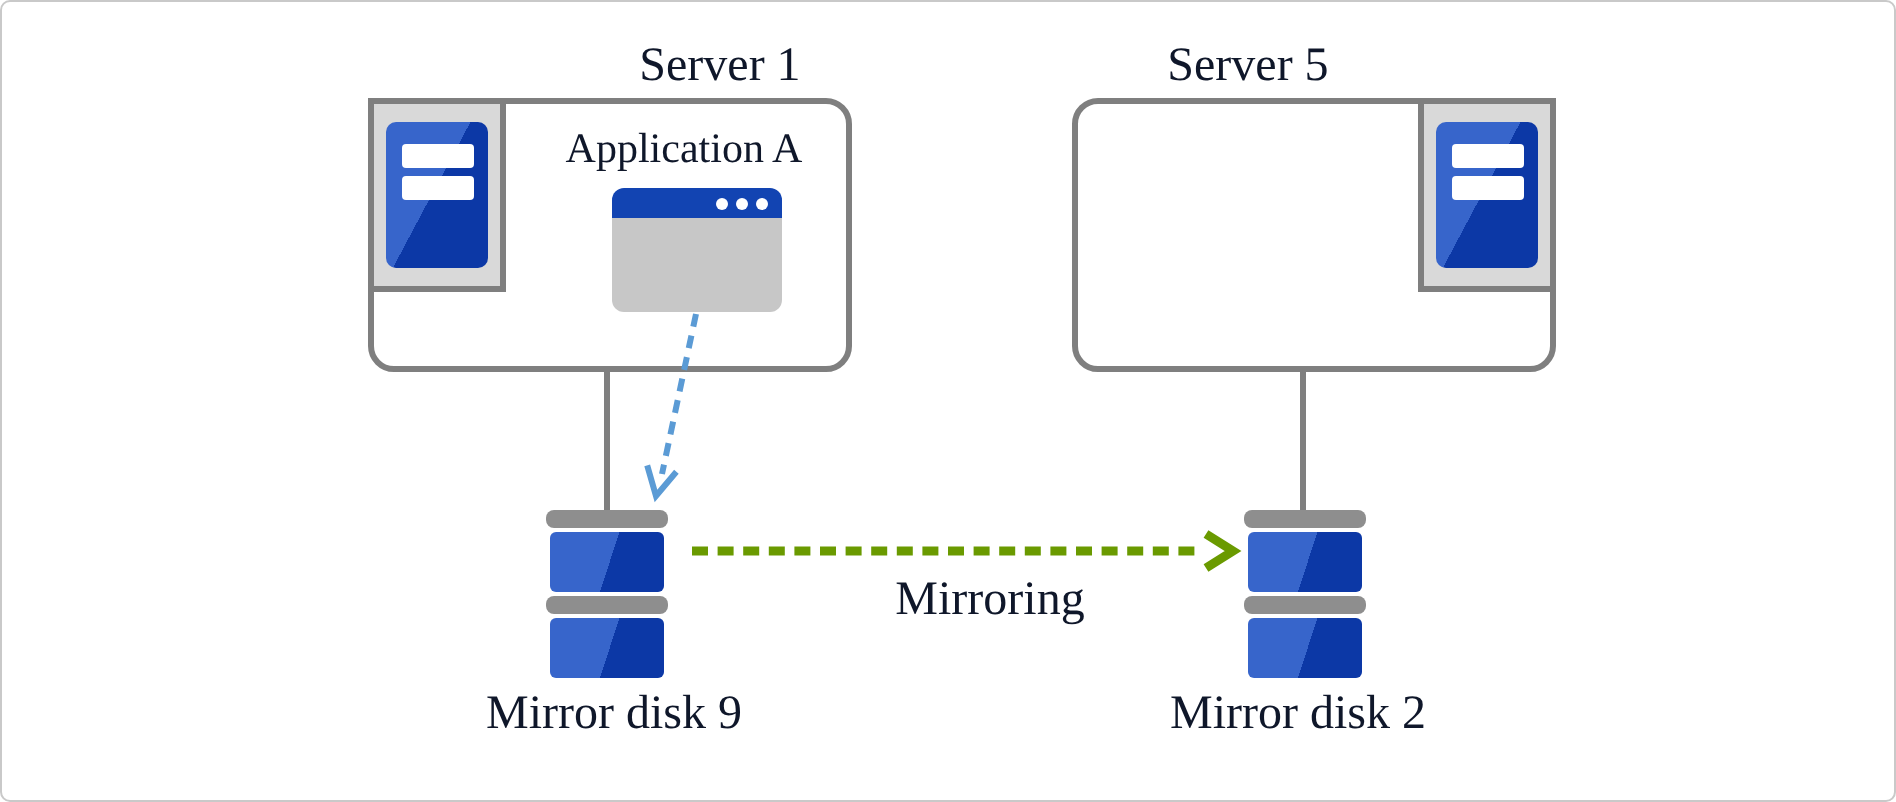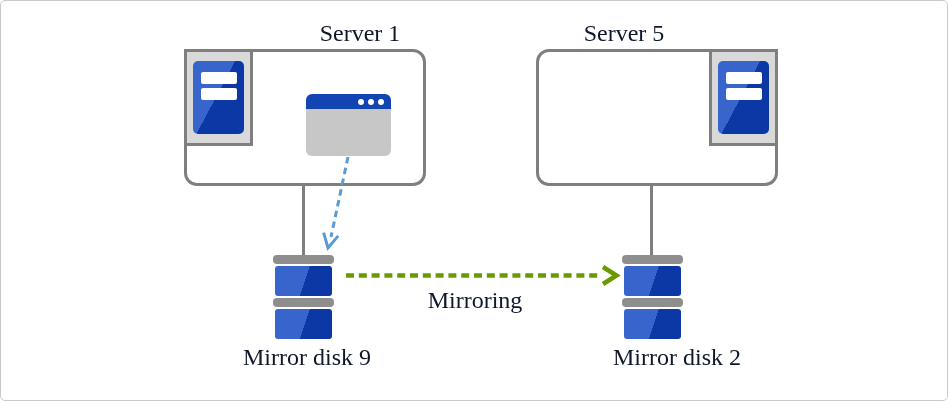--- a/index.html
+++ b/index.html
@@ -59,23 +59,23 @@
     width:57px; height:30px; border-radius:3px;
     background:linear-gradient(108deg, var(--blueLight,#3765cb) 0 52%, var(--blueDark,#0c38a6) 52%);
   }
 
   .overlay { position:absolute; left:0; top:0; pointer-events:none; }
 
   
   .lbl.server1 { left:259px; top:19px; }
   .lbl.server2 { left:523px; top:19px; }
   .lbl.app     { left:241px; top:62px; }
-  .lbl.mirroring { left:374px; top:286px; }
+  .lbl.mirroring { left:394px; top:286px; }
   .lbl.disk1   { left:206px; top:343px; }
-  .lbl.disk2   { left:576px; top:343px;text-align:center; }
+  .lbl.disk2   { left:548px; top:343px;text-align:center; }
 </style>
 </head>
 <body>
 
 <div class="canvas">
 
   <div class="lbl server1">Server 1</div>
   <div class="server-box s1"></div>
   <div class="icon-frame f1">
     <div class="tower">
@@ -86,20 +86,21 @@
 
   <div class="lbl server2">Server 5</div>
   <div class="server-box s2"></div>
   <div class="icon-frame f2">
     <div class="tower">
       <div class="slot s1"></div>
       <div class="slot s2"></div>
     </div>
   </div>
 
+  <div class="lbl app small">Application A</div>
   <div class="app-window">
     <div class="titlebar">
       <span class="dot d1"></span>
       <span class="dot d2"></span>
       <span class="dot d3"></span>
     </div>
     <div class="win-body"></div>
   </div>
 
   <div class="connector c1"></div>

